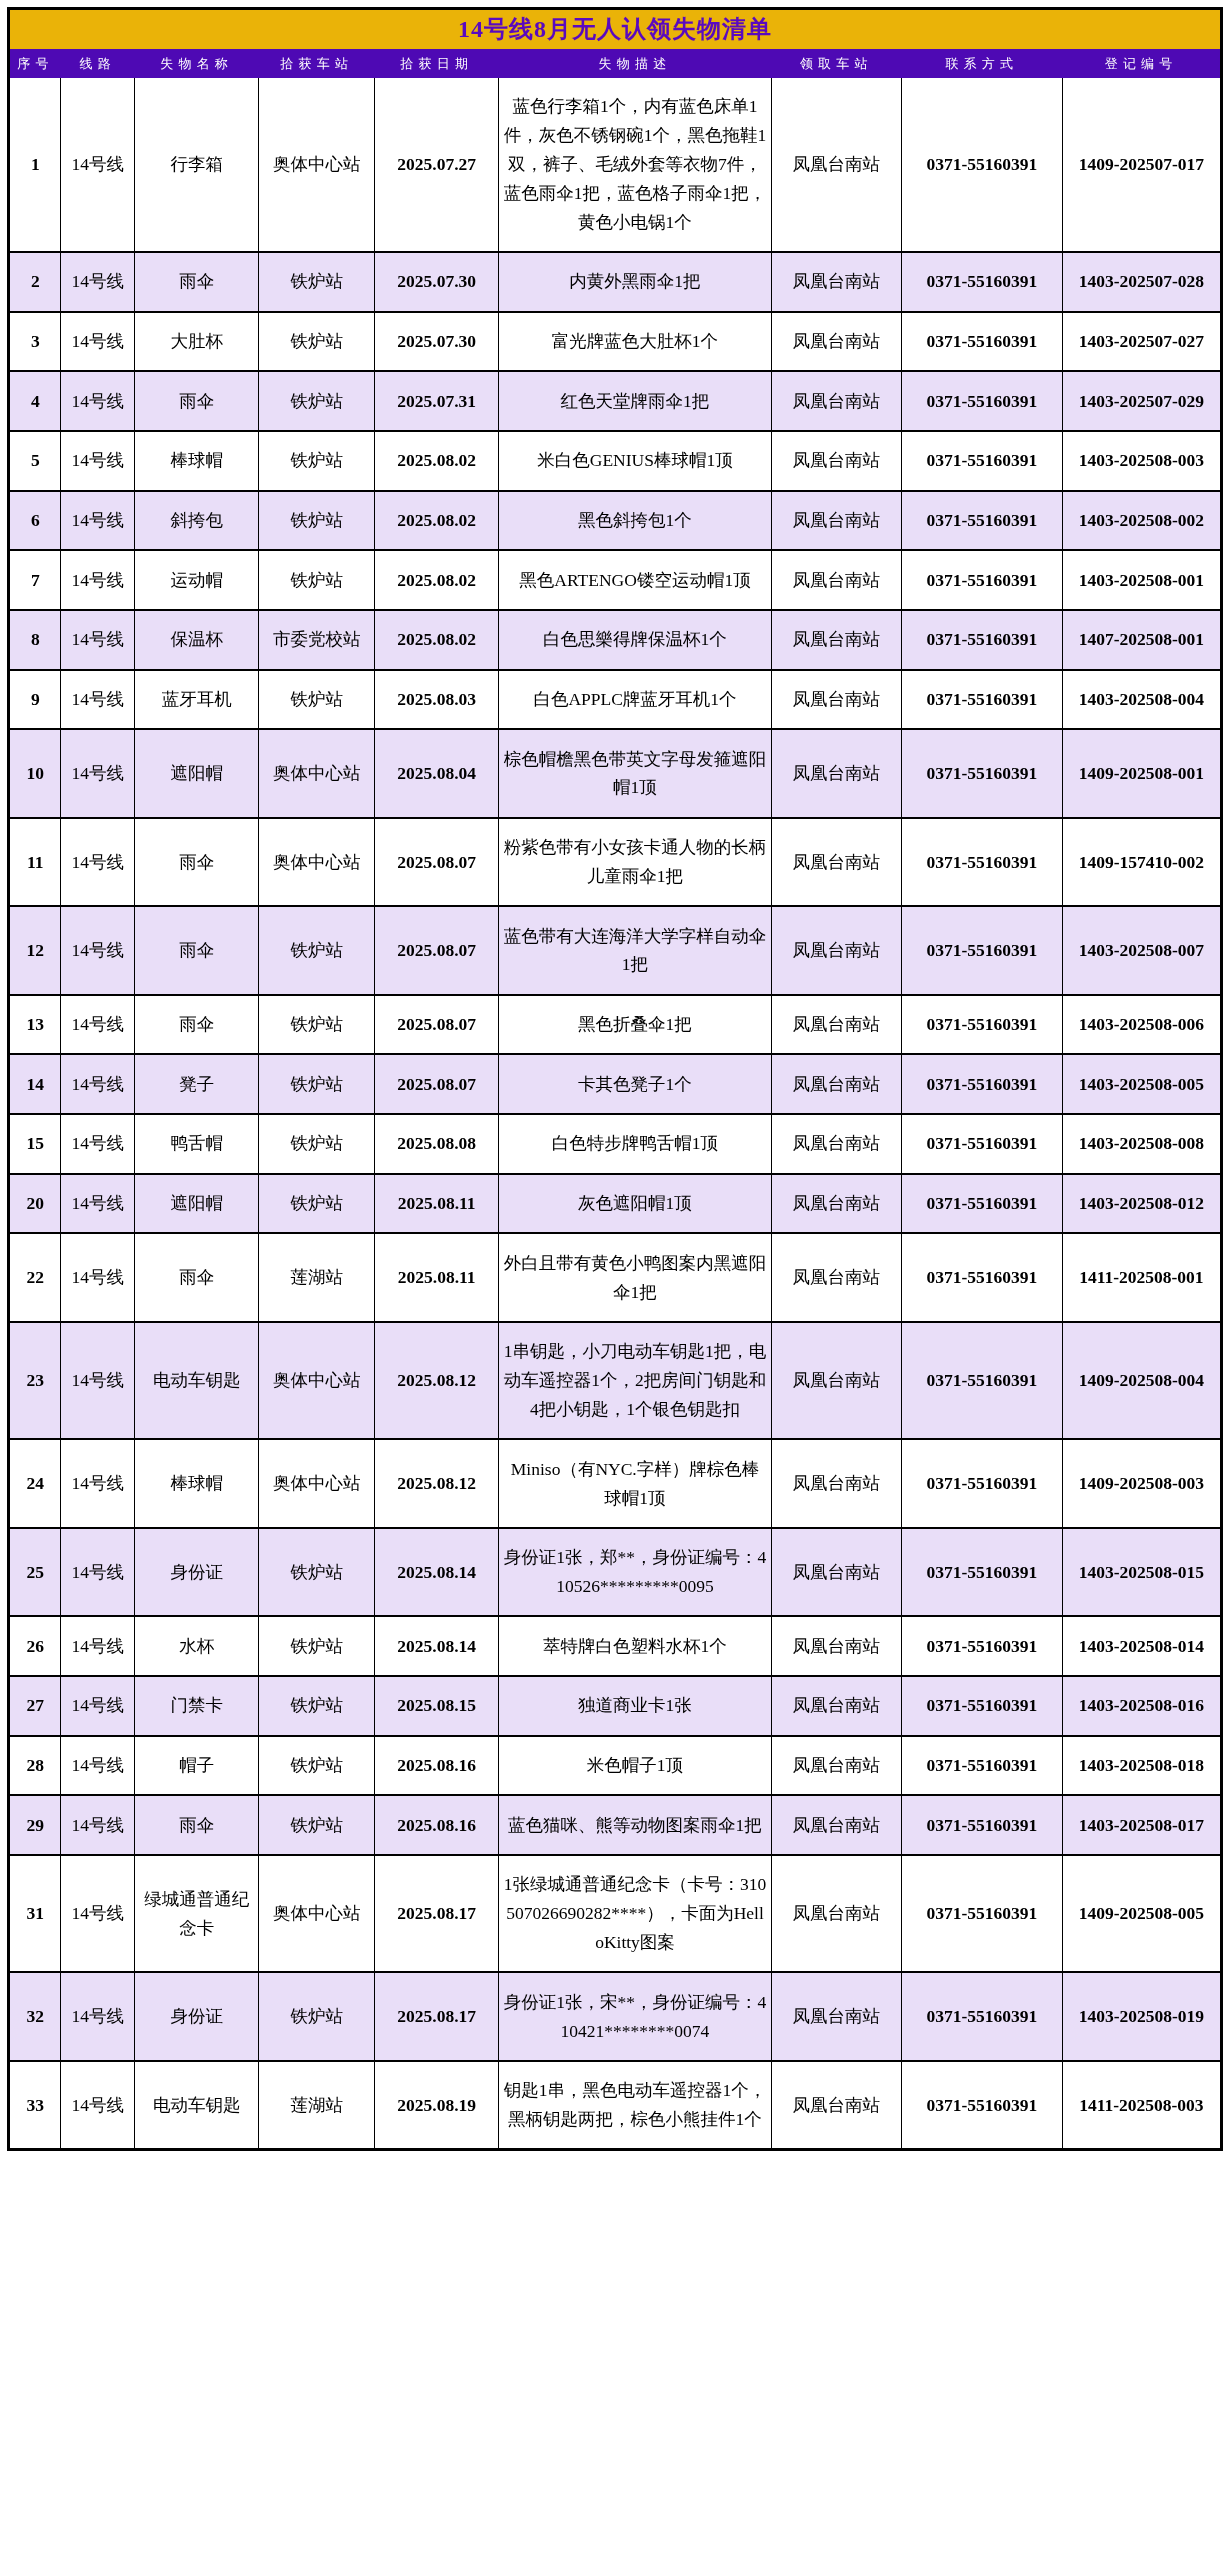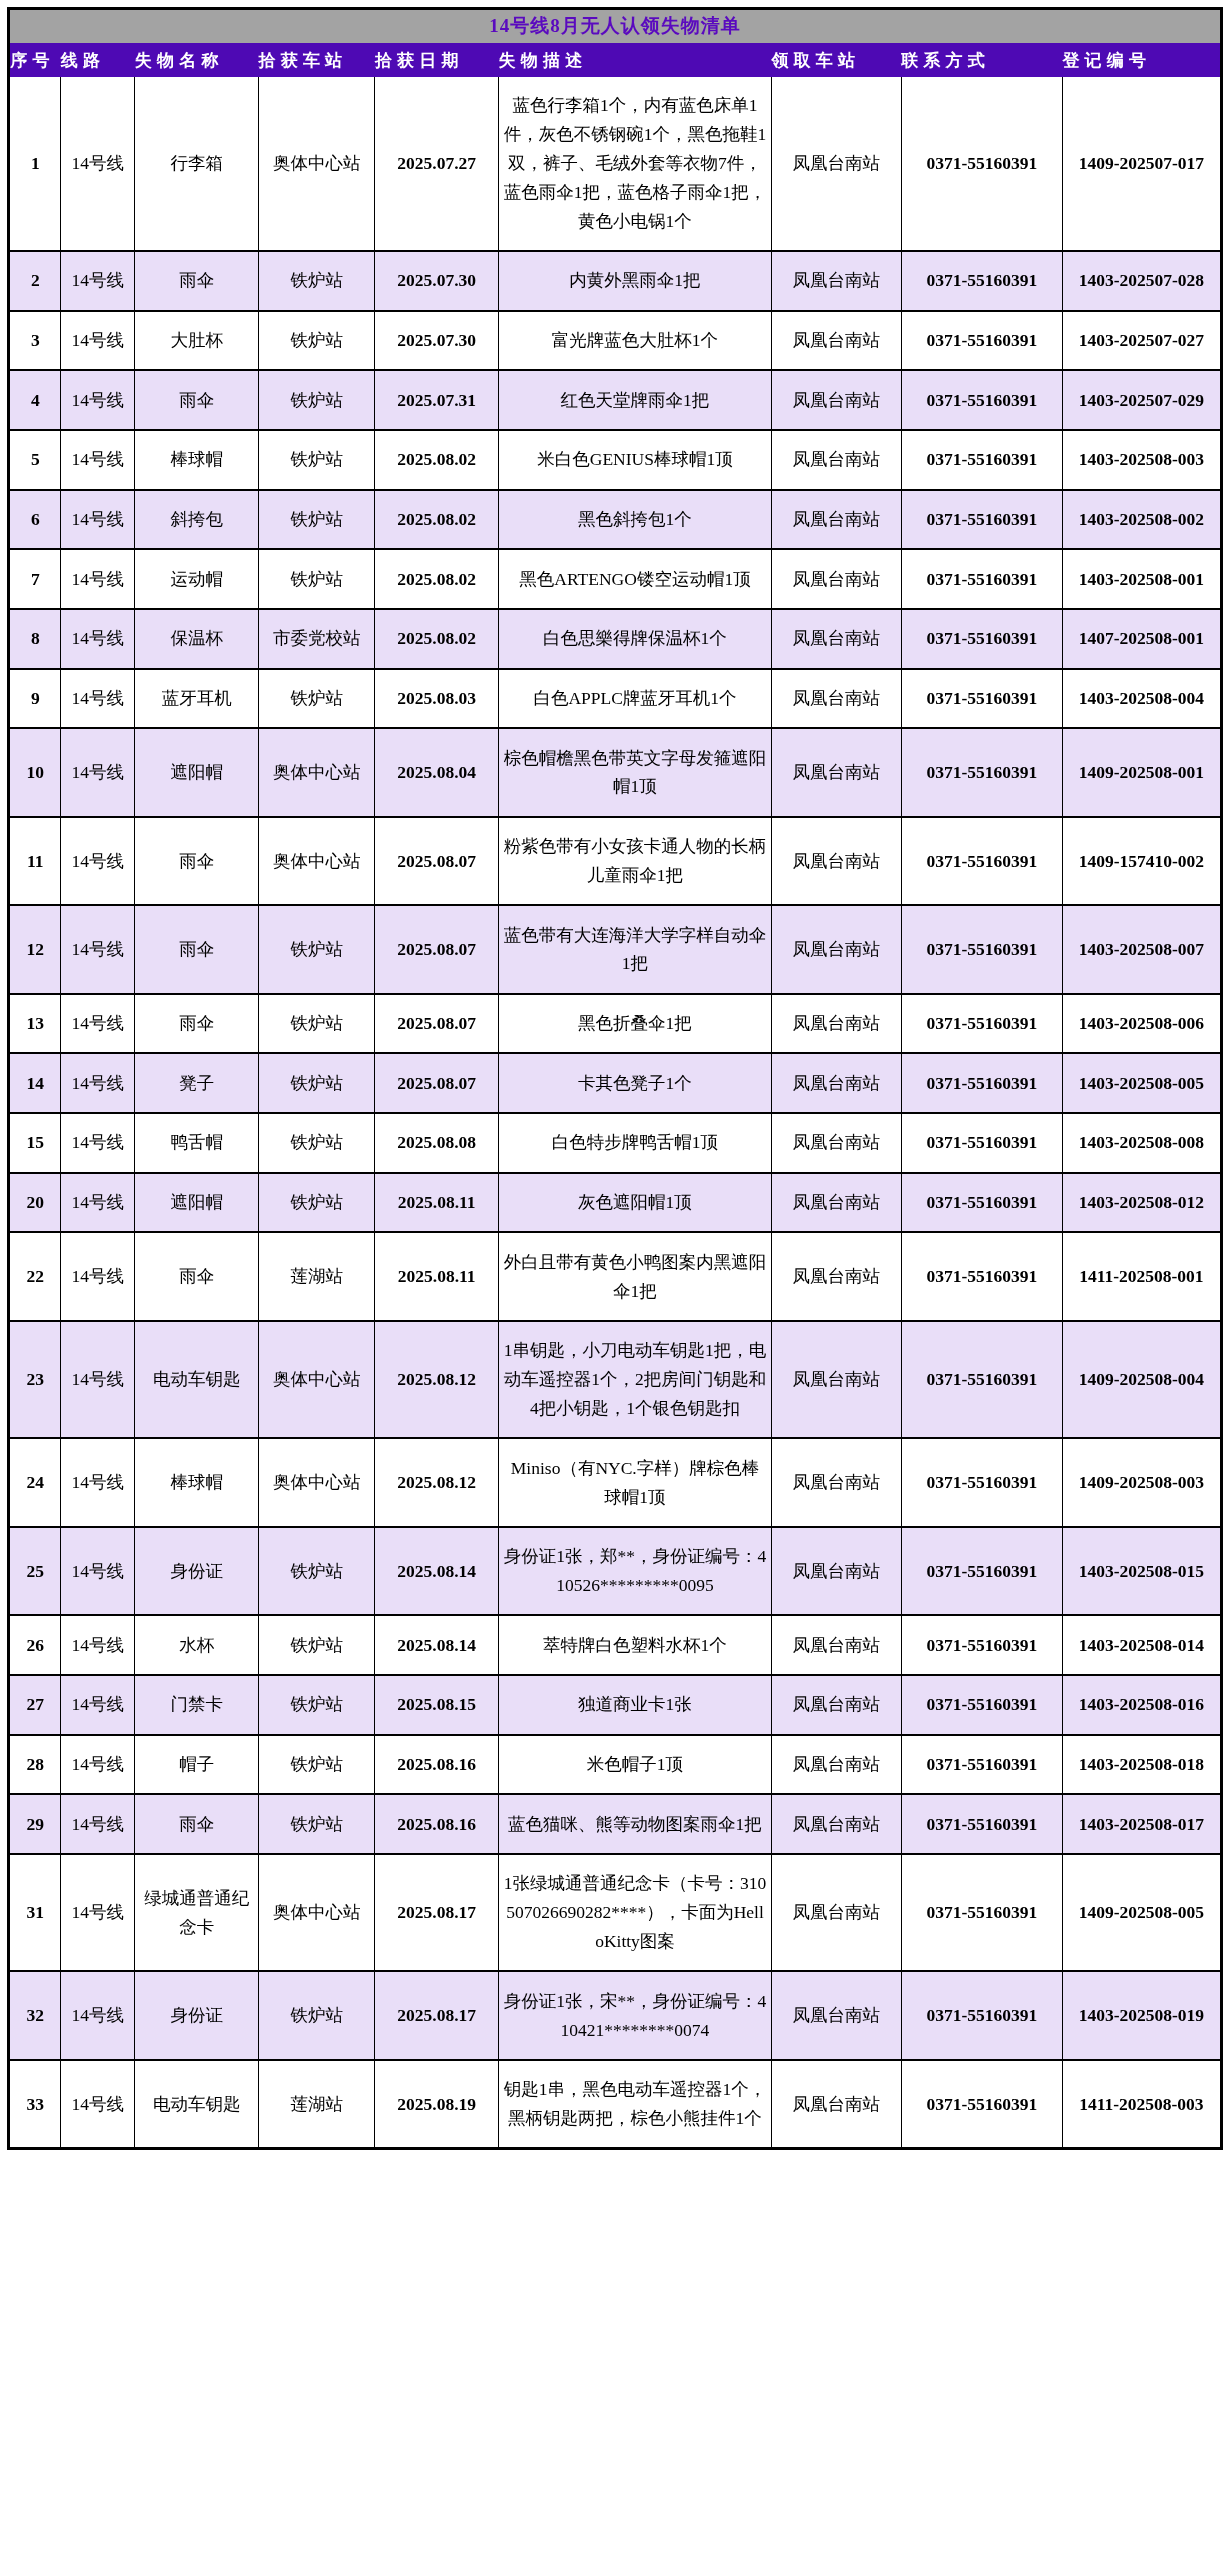--- a/index.html
+++ b/index.html
@@ -21,35 +21,35 @@
     width:100%;
     border-collapse:collapse;
     table-layout:fixed;
     border:3.1px solid var(--border-color);
   }
   col.c0{width:4.3%} col.c1{width:6.1%} col.c2{width:10.2%}
   col.c3{width:9.6%} col.c4{width:10.2%} col.c5{width:22.5%}
   col.c6{width:10.7%} col.c7{width:13.3%} col.c8{width:13.1%}
 
   .title-cell{
-    background:#a3a3a3;
+    background:#eab308;
     color:var(--title-color);
-    font-size:19px;
+    font-size:24px;
     font-weight:bold;
     text-align:center;
     padding:3.1px 0 4.1px 0;
     letter-spacing:1px;
     border:none;
   }
   tr.header-row th{
     background:var(--header-bg);
     color:#ffffff;
-    font-size:17px;
-    font-weight:bold;
-    text-align:left;
+    font-size:13px;
+    font-weight:normal;
+    text-align:center;
     letter-spacing:5.2px;
     padding:5.2px 0;
     border:none;
   }
   tbody td{
     border-left:1.5px solid var(--border-color);
     border-right:1.5px solid var(--border-color);
     border-top:2.6px solid var(--border-color);
     border-bottom:2.6px solid var(--border-color);
     text-align:center;

